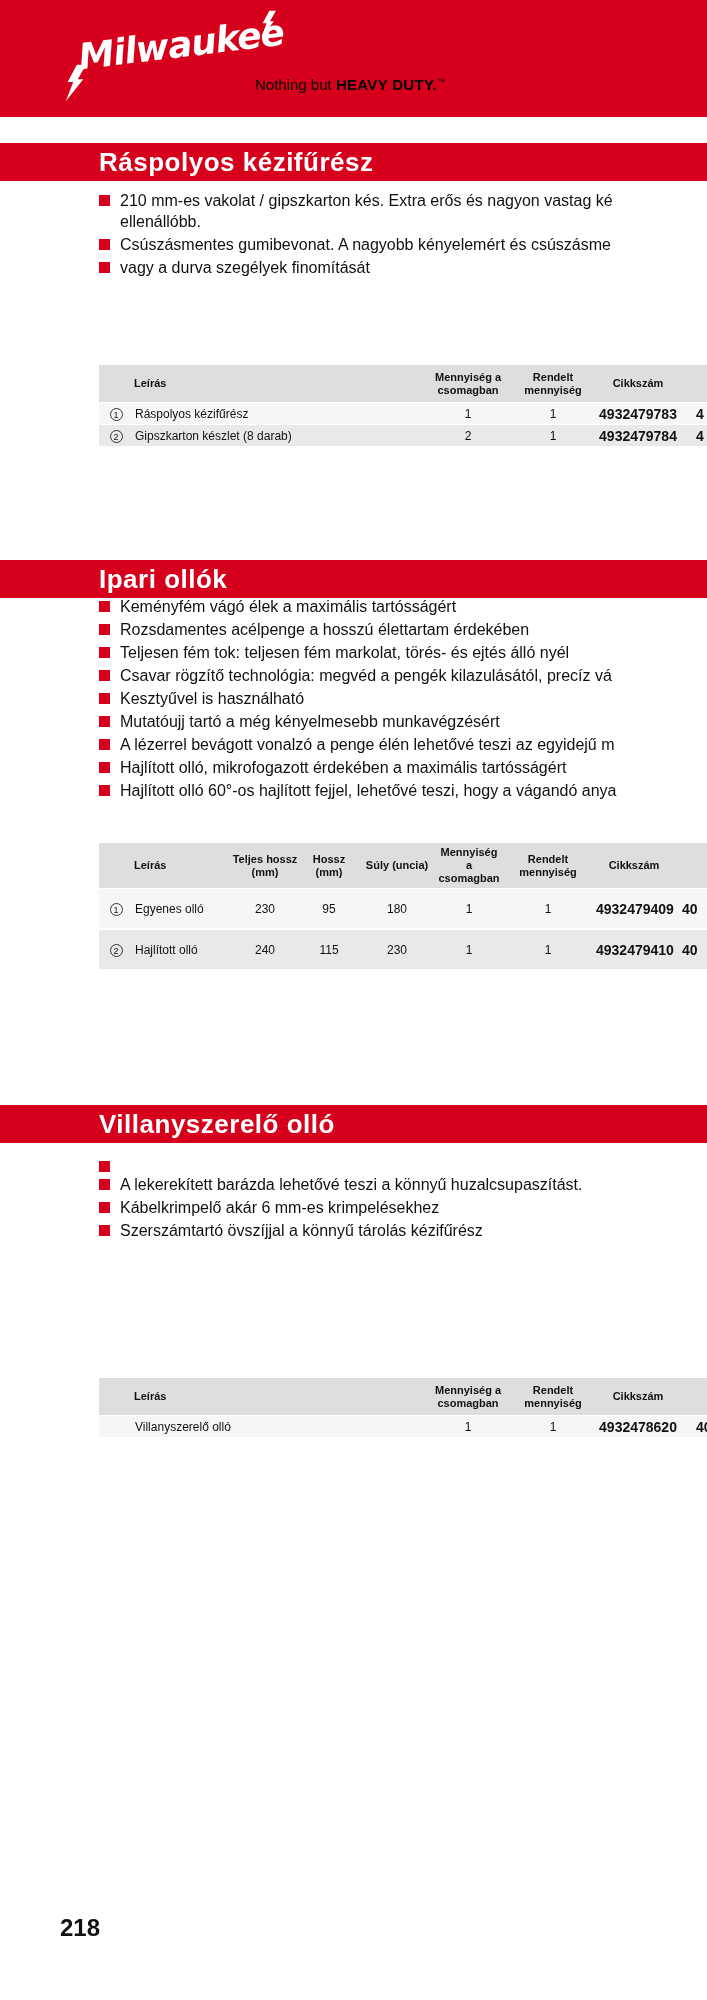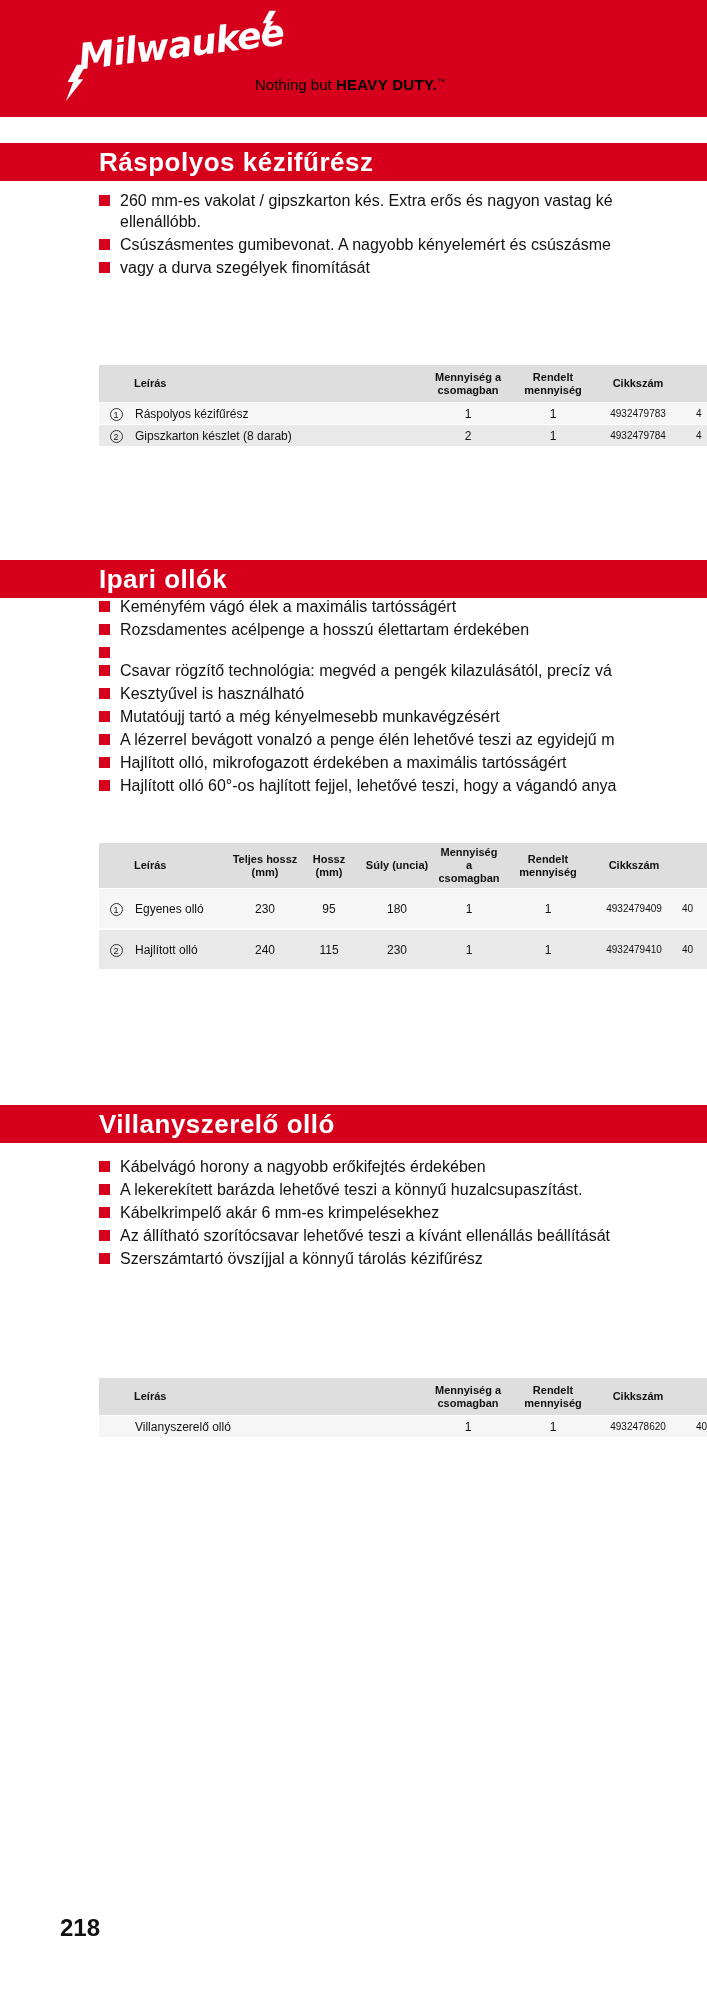--- a/index.html
+++ b/index.html
@@ -49,21 +49,21 @@
   table.t { border-collapse:separate; border-spacing:0; table-layout:fixed; }
   table.t th {
     background:#dedede; font-size:11px; font-weight:bold; line-height:13px;
     text-align:center; vertical-align:middle; padding:3px 2px; border-bottom:1px solid #fff;
   }
   table.t th.h-desc { text-align:left; padding-left:35px; }
   table.t td {
     font-size:12px; text-align:center; vertical-align:middle; padding:0 2px; border-bottom:1px solid #fff;
   }
   table.t td.desc { text-align:left; padding-left:2px; white-space:nowrap; }
-  table.t td.sku { font-weight:normal; font-size:10px; }
+  table.t td.sku { font-weight:bold; font-size:14px; }
   table.t td.partial, table.t th.partial { text-align:left; padding-left:8px; }
   table.t tbody tr:nth-child(odd) td { background:#f6f6f6; }
   table.t tbody tr:nth-child(even) td { background:#e9e9e9; }
   table.t1 { width:669px; } table.t1 th { height:38px; } table.t1 td { height:22px; }
   table.t2 { width:655px; } table.t2 th { height:44px; } table.t2 td { height:41px; border-bottom:2px solid #fff; }
   table.t3 { width:669px; } table.t3 th { height:38px; } table.t3 td { height:22px; }
   .circ {
     display:inline-block; width:13px; height:13px; border:1px solid #333; border-radius:50%;
     font-size:9px; line-height:13px; text-align:center; background:transparent;
   }
@@ -90,21 +90,21 @@
   </div>
 
   <div class="secbar" style="top:143px">
     <span class="sectitle">Ráspolyos kézifűrész</span>
   </div>
 
   <ul class="bullets" style="top:190px">
     <li>
       <span class="sq"></span>
       <span class="btxt">
-        <span class="bline">260 mm-es vakolat / gipszkarton kés. Extra erős és nagyon vastag ké</span>
+        <span class="bline">210 mm-es vakolat / gipszkarton kés. Extra erős és nagyon vastag ké</span>
         <span class="bline">ellenállóbb.</span>
       </span>
     </li>
     <li>
       <span class="sq"></span>
       <span class="btxt">
           <span class="bline">Csúszásmentes gumibevonat. A nagyobb kényelemért és csúszásme</span>
         </span>
     </li>
     <li>
@@ -167,20 +167,23 @@
         </span>
       </li>
     <li>
         <span class="sq"></span>
         <span class="btxt">
           <span class="bline">Rozsdamentes acélpenge a hosszú élettartam érdekében</span>
         </span>
       </li>
     <li>
         <span class="sq"></span>
+        <span class="btxt">
+          <span class="bline">Teljesen fém tok: teljesen fém markolat, törés- és ejtés álló nyél</span>
+        </span>
       </li>
     <li>
         <span class="sq"></span>
         <span class="btxt">
           <span class="bline">Csavar rögzítő technológia: megvéd a pengék kilazulásától, precíz vá</span>
         </span>
       </li>
     <li>
         <span class="sq"></span>
         <span class="btxt">
@@ -265,40 +268,31 @@
     </table>
   </div>
 
   <div class="secbar" style="top:1105px">
     <span class="sectitle">Villanyszerelő olló</span>
   </div>
 
   <ul class="bullets" style="top:1156px">
     <li>
         <span class="sq"></span>
-        <span class="btxt">
-          <span class="bline">Kábelvágó horony a nagyobb erőkifejtés érdekében</span>
-        </span>
       </li>
     <li>
         <span class="sq"></span>
         <span class="btxt">
           <span class="bline">A lekerekített barázda lehetővé teszi a könnyű huzalcsupaszítást.</span>
         </span>
       </li>
     <li>
         <span class="sq"></span>
         <span class="btxt">
           <span class="bline">Kábelkrimpelő akár 6 mm-es krimpelésekhez</span>
-        </span>
-      </li>
-    <li>
-        <span class="sq"></span>
-        <span class="btxt">
-          <span class="bline">Az állítható szorítócsavar lehetővé teszi a kívánt ellenállás beállítását</span>
         </span>
       </li>
     <li>
         <span class="sq"></span>
         <span class="btxt">
           <span class="bline">Szerszámtartó övszíjjal a könnyű tárolás kézifűrész</span>
         </span>
       </li>
   </ul>
 

